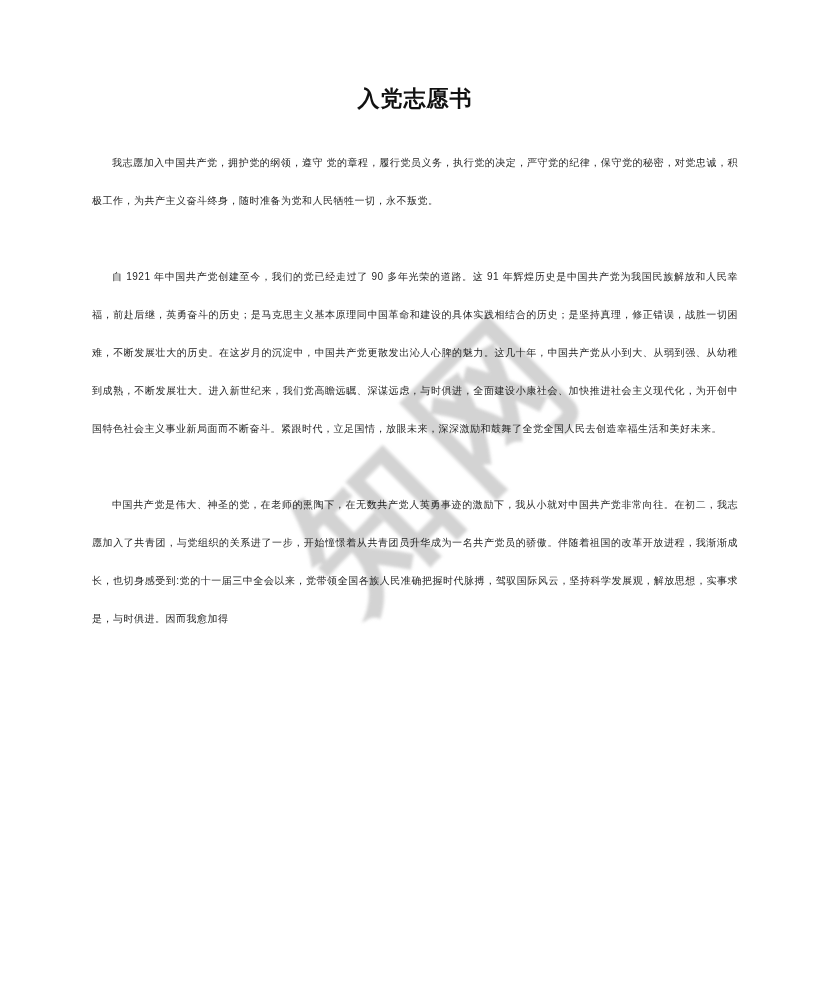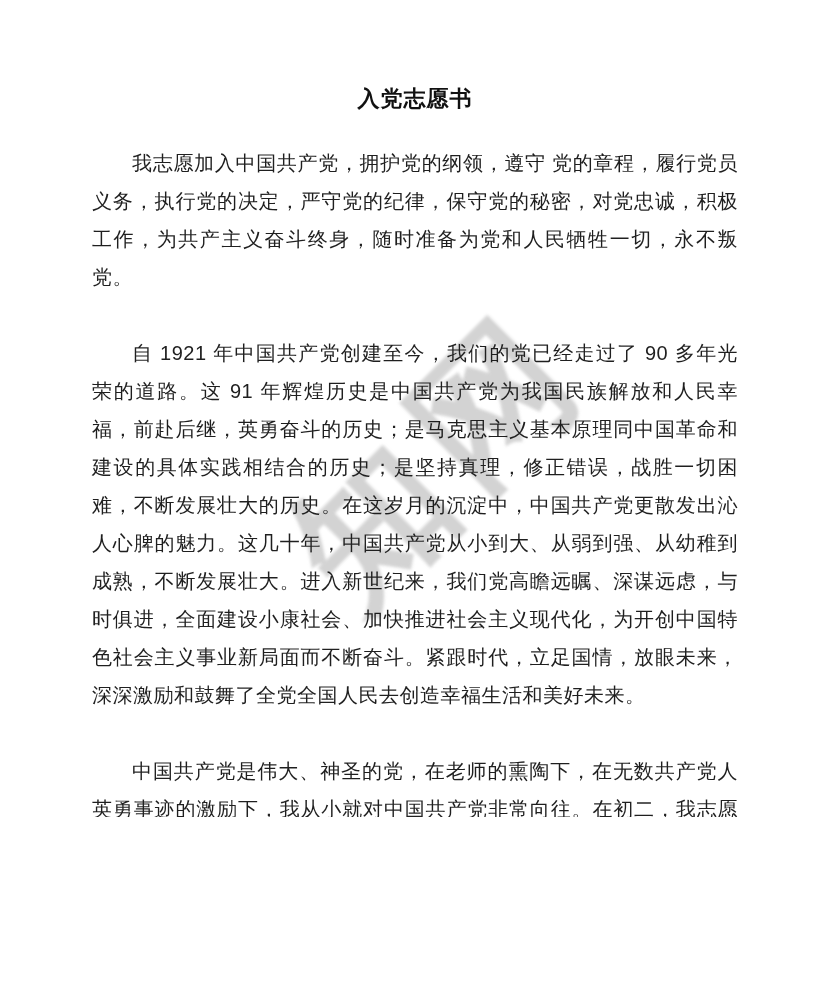--- a/index.html
+++ b/index.html
@@ -25,21 +25,21 @@
   }
   .doc-title {
     text-align: center;
     font-size: 22px;
     font-weight: bold;
     letter-spacing: 1px;
     margin: 0 0 30px 0;
     color: #111111;
   }
   .doc-paragraph {
-    font-size: 20px;
+    font-size: 10px;
     line-height: 38px;
     text-indent: 2em;
     text-align: justify;
     letter-spacing: 0.5px;
     margin: 0 0 38px 0;
     color: #1f1f1f;
   }
   .watermark {
     position: absolute;
     z-index: 1;

